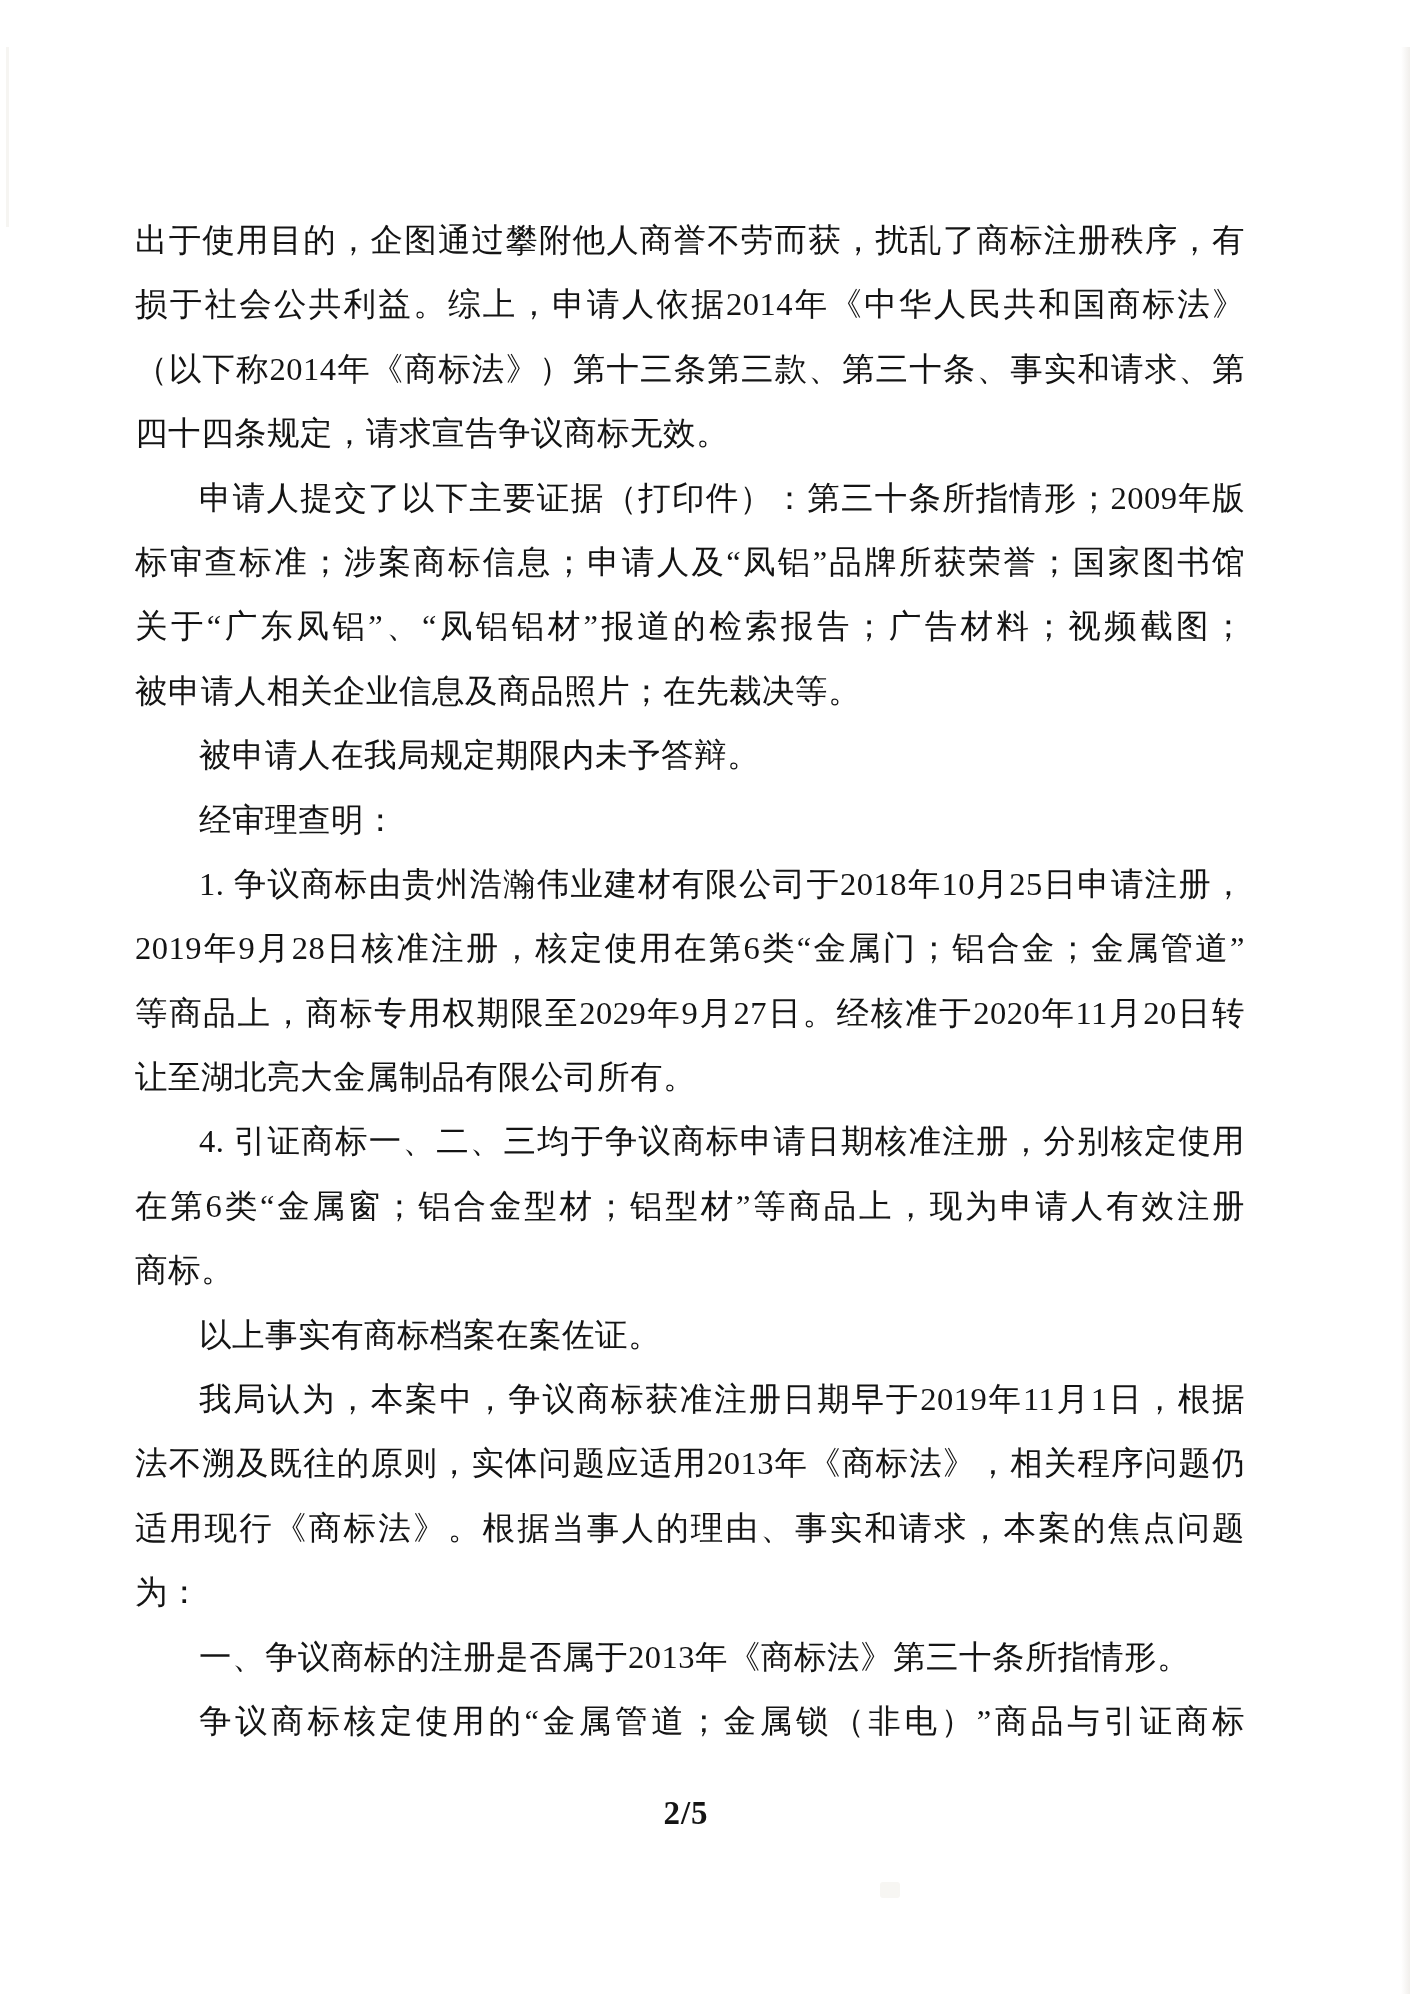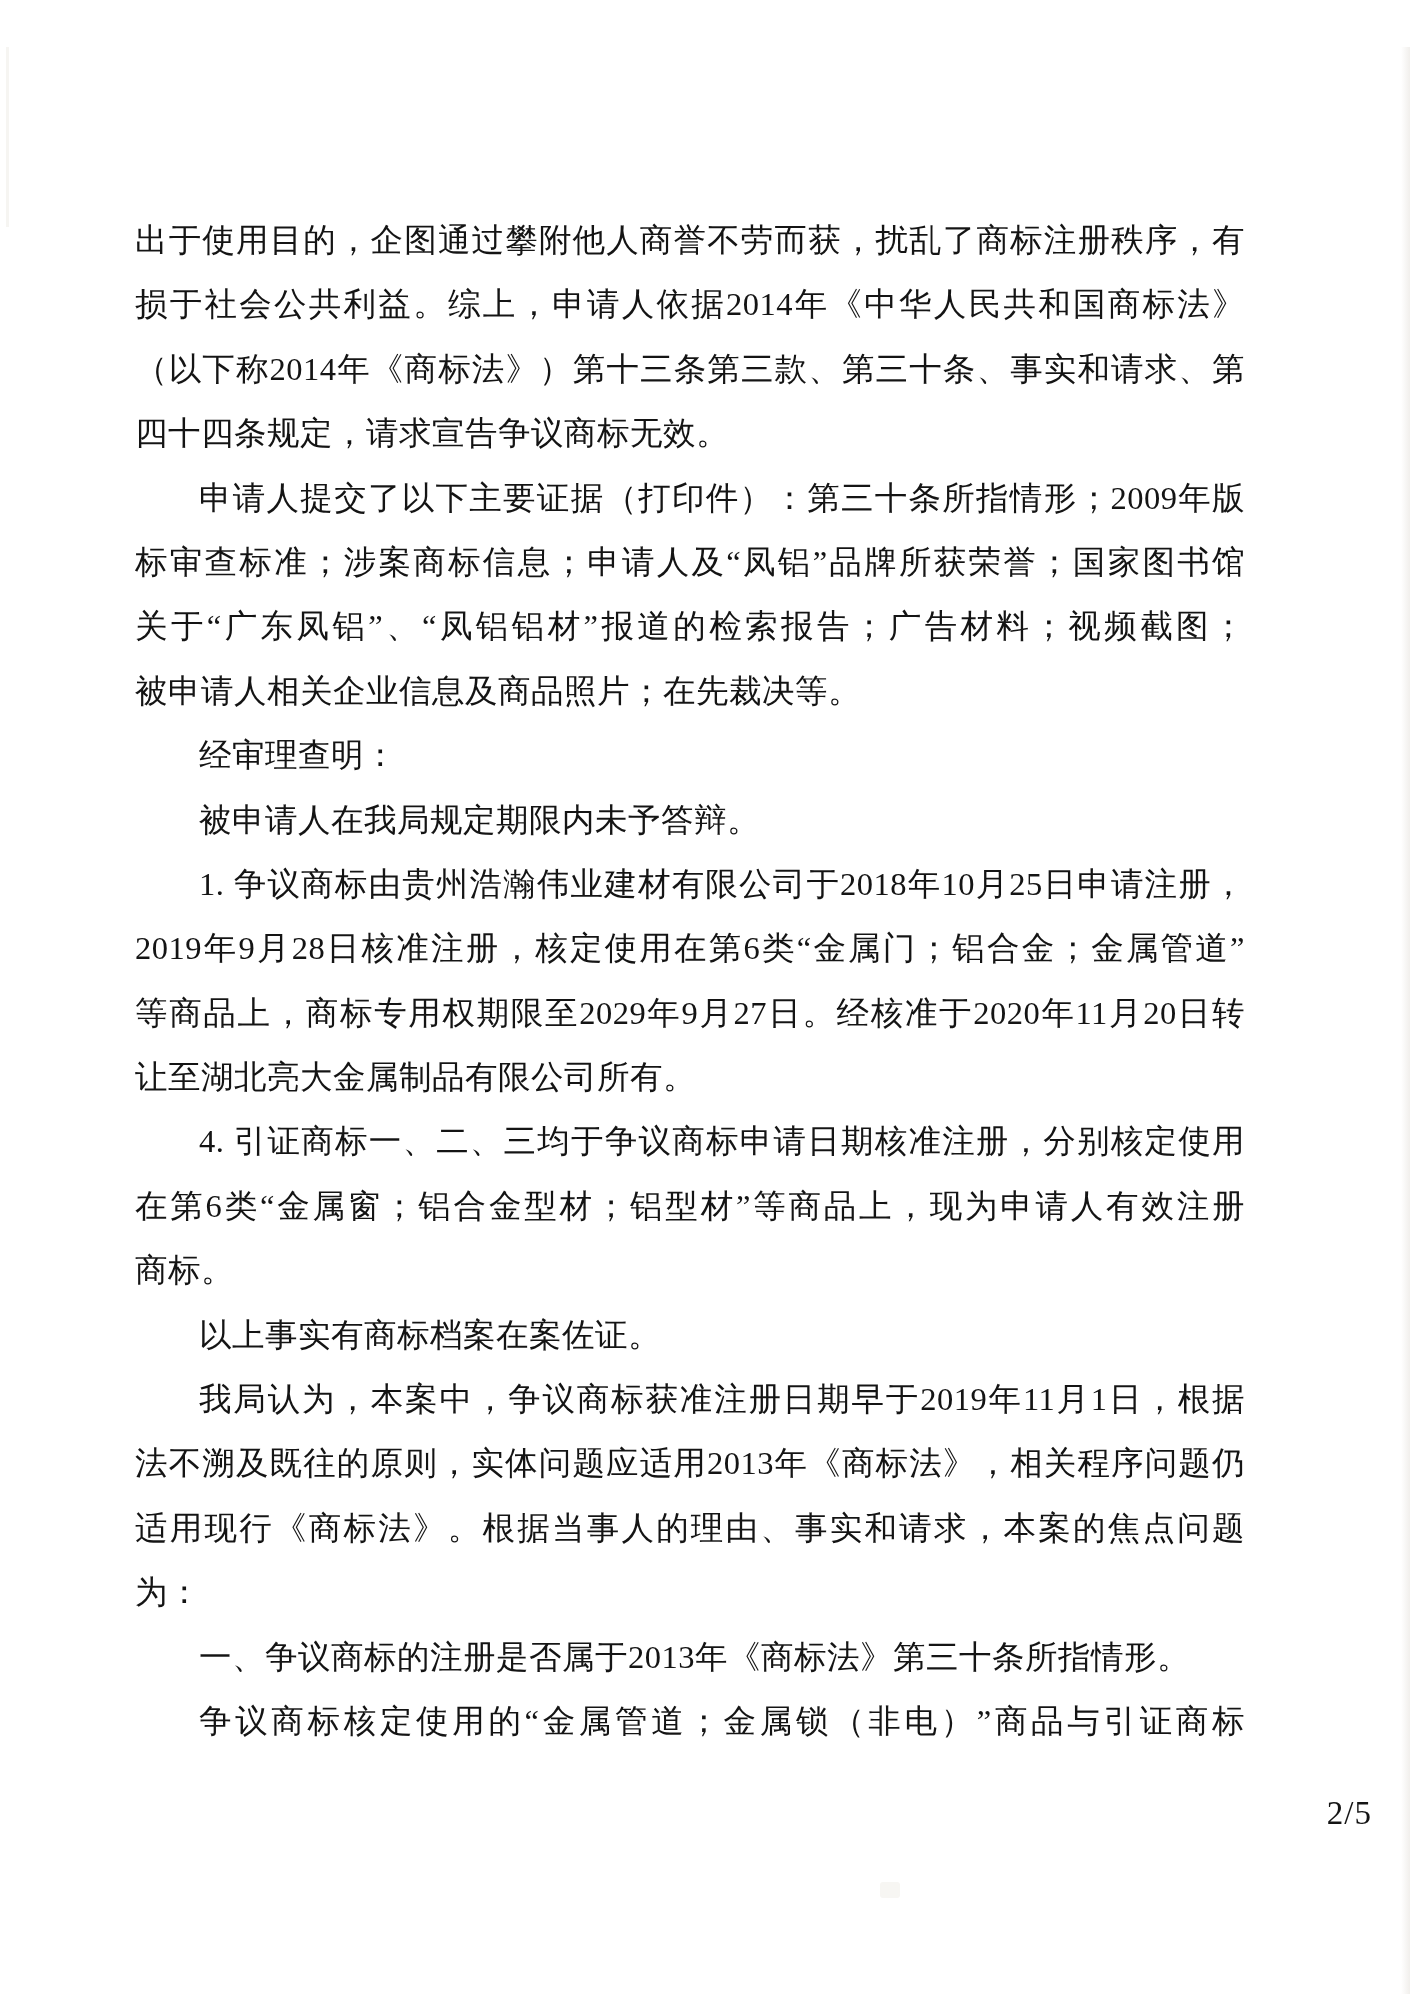--- a/index.html
+++ b/index.html
@@ -68,23 +68,23 @@
     text-align-last: justify;
   }
   .line.indent {
     text-indent: 64px;
   }
   .page-footer {
     position: absolute;
     top: 1748px;
     left: 0;
     width: 1372px;
-    text-align: right;
+    text-align: center;
     font-size: 33px;
-    font-weight: 400;
+    font-weight: 700;
     letter-spacing: 1px;
   }
 </style>
 </head>
 <body>
 
 <div class="scan-page">
   <div class="doc-body">
       <div class="paragraph">
         <div class="line fill">出于使用目的，企图通过攀附他人商誉不劳而获，扰乱了商标注册秩序，有</div>
@@ -92,24 +92,24 @@
         <div class="line fill">（以下称2014年《商标法》）第十三条第三款、第三十条、事实和请求、第</div>
         <div class="line">四十四条规定，请求宣告争议商标无效。</div>
       </div>
       <div class="paragraph">
         <div class="line fill indent">申请人提交了以下主要证据（打印件）：第三十条所指情形；2009年版商</div>
         <div class="line fill">标审查标准；涉案商标信息；申请人及“凤铝”品牌所获荣誉；国家图书馆</div>
         <div class="line fill">关于“广东凤铝”、“凤铝铝材”报道的检索报告；广告材料；视频截图；</div>
         <div class="line">被申请人相关企业信息及商品照片；在先裁决等。</div>
       </div>
       <div class="paragraph">
-        <div class="line indent">经审理查明：</div>
+        <div class="line indent">被申请人在我局规定期限内未予答辩。</div>
       </div>
       <div class="paragraph">
-        <div class="line indent">被申请人在我局规定期限内未予答辩。</div>
+        <div class="line indent">经审理查明：</div>
       </div>
       <div class="paragraph">
         <div class="line fill indent">1. 争议商标由贵州浩瀚伟业建材有限公司于2018年10月25日申请注册，</div>
         <div class="line fill">2019年9月28日核准注册，核定使用在第6类“金属门；铝合金；金属管道”</div>
         <div class="line fill">等商品上，商标专用权期限至2029年9月27日。经核准于2020年11月20日转</div>
         <div class="line">让至湖北亮大金属制品有限公司所有。</div>
       </div>
       <div class="paragraph">
         <div class="line fill indent">4. 引证商标一、二、三均于争议商标申请日期核准注册，分别核定使用</div>
         <div class="line fill">在第6类“金属窗；铝合金型材；铝型材”等商品上，现为申请人有效注册</div>

